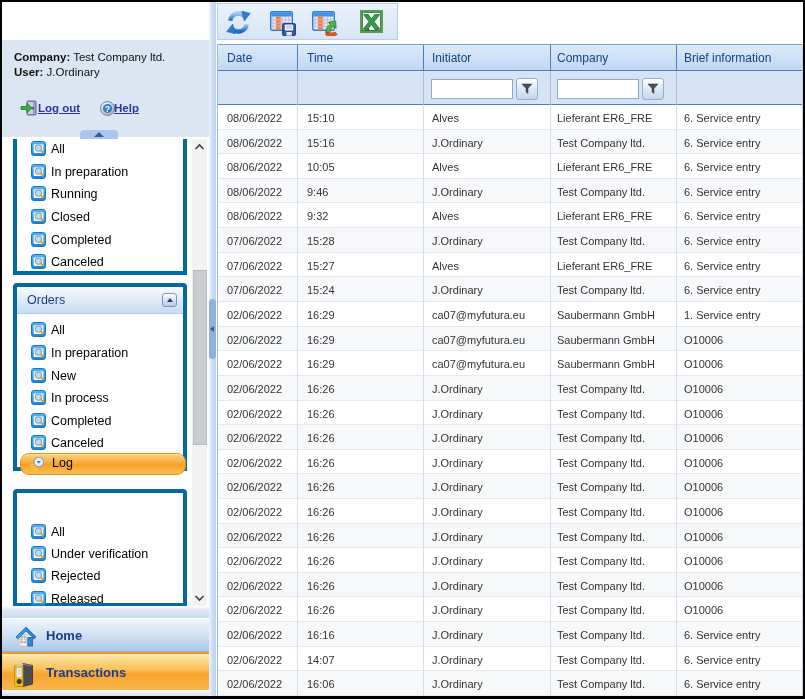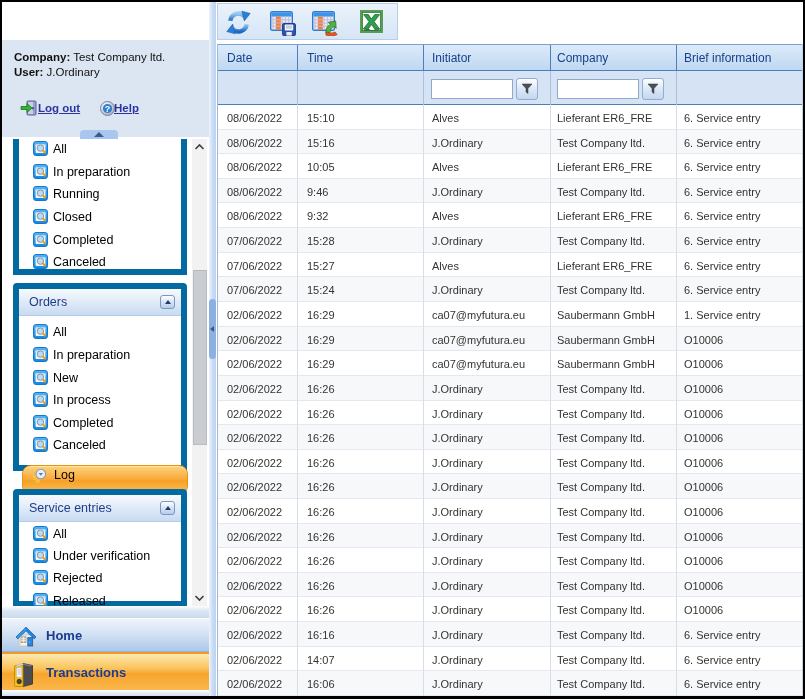--- a/index.html
+++ b/index.html
@@ -8,28 +8,28 @@
 
 #logo {left:2px;top:2px;width:207px;height:38px;background:#fff;font-weight:bold;font-size:18px;letter-spacing:-0.3px;line-height:40px;padding-left:6px}
 #logo .f {color:#58595b} #logo .s {color:#cc1057}
 #info {left:2px;top:40px;width:207px;height:97px;background:#dce6f2;font-size:11.5px;color:#111}
 #info .l1 {position:absolute;left:12px;top:11px} #info .l2 {position:absolute;left:12px;top:26px}
 #info b {font-weight:bold}
 .link {position:absolute;color:#2b35a0;text-decoration:underline;font-size:11.5px;font-weight:bold}
 #scrolltab {left:80px;top:130px;width:38px;height:9px;background:#a9c6ee;border-radius:4px 4px 0 0}
 #scrolltab:after {content:"";position:absolute;left:14px;top:2px;border-left:5px solid transparent;border-right:5px solid transparent;border-bottom:5px solid #3a5a8c}
 #navarea {left:2px;top:137px;width:207px;height:469px;background:#fff}
-.panel {position:absolute;left:11px;width:174px;background:#fff;border:6px solid #0369a1}
+.panel {position:absolute;left:11px;width:174px;background:#fff;border:4px solid #0369a1}
 .phead {position:absolute;left:0;top:0;width:100%;height:27px;background:linear-gradient(#f7fafd,#e2ecf8 45%,#c8dbf2);border-bottom:1px solid #b6cbe5;border-radius:3px 3px 0 0;color:#1e3c8c;font-size:12.5px;line-height:27px;padding-left:10px}
 .pbtn {position:absolute;right:6px;top:6px;width:15px;height:14px;border:1px solid #7b97bf;border-radius:3px;background:linear-gradient(#fdfeff,#d7e4f4 50%,#b7cce9)}
 .pbtn:after {content:"";position:absolute;left:3.5px;top:4px;border-left:3.5px solid transparent;border-right:3.5px solid transparent;border-bottom:4.5px solid #1c3a7a}
 .nitem {position:absolute;left:0;width:100%;height:16px}
 .nicw {position:absolute;left:14px;top:0}
 .nlab {position:absolute;left:34px;top:1px;font-size:12.5px;color:#000}
-#logpill {position:absolute;left:3px;top:176px;width:166px;height:30px;border:1px solid #e9930c;border-radius:9px;background:linear-gradient(#fcd37c,#f9a839 48%,#f7a029 52%,#fbbf55);box-shadow:inset 0 1px 0 #fde7ae}
+#logpill {position:absolute;left:3px;top:166px;width:166px;height:22px;border:1px solid #e9930c;border-radius:9px;background:linear-gradient(#fcd37c,#f9a839 48%,#f7a029 52%,#fbbf55);box-shadow:inset 0 1px 0 #fde7ae}
 #logpill .nlab {left:31px;top:2px}
 
 #sbar {left:192px;top:139px;width:15px;height:467px;background:#f2f2f2}
 .sbtn {position:absolute;left:0;width:15px;height:17px;background:#f2f2f2}
 #sthumb {position:absolute;left:0.5px;top:131px;width:14px;height:175px;background:#c9cdd2;border:1px solid #b8bcc0}
 
 #divider {left:2px;top:606px;width:207px;height:12px;background:linear-gradient(#fdfeff,#dbe6f4 40%,#c9daf0)}
 #homebar {left:2px;top:618px;width:207px;height:34px;background:linear-gradient(#eef4fb,#d4e3f4 45%,#adc8ea);border-top:1px solid #fff;border-bottom:1px solid #96b4d8}
 #homebar .blab,#transbar .blab {position:absolute;left:44px;font-size:13px;font-weight:bold;color:#1b3c8f}
 #transbar {left:2px;top:652px;width:207px;height:38px;background:linear-gradient(#fce9ae,#fbc35d 40%,#f7a52e 55%,#f9b64a);border-top:2px solid #f0992b}
@@ -292,21 +292,20 @@
             <line x1="6.2" y1="14.6" x2="7.4" y2="12"></line>
           </g>
       <circle cx="8.8" cy="6" r="4.8" fill="#e9eef5" stroke="#8d99ad" stroke-width="1.1"></circle>
       <path d="M6.6 5 h4.4 l-2.2 2.8 z" fill="#4f7fc0"></path>
     </svg>
     <span class="nlab">Log</span>
   </div>
 </div>
 
 <div class="panel" style="top:489px;height:118px;border-radius:4px 4px 0 0;left:13px">
-  <div class="phead">Service entries<span class="pbtn"></span></div>
 <div class="nitem" style="top:30.5px">
         <span class="nicw"><svg class="nico" width="15" height="15" viewBox="0 0 15 15">
 <defs>
               <linearGradient id="nb13_380" x1="0" y1="0" x2="0" y2="1">
                 <stop offset="0" stop-color="#55b4f5"></stop>
                 <stop offset="1" stop-color="#1487e0"></stop>
               </linearGradient>
             </defs>
 <rect x="0.5" y="0.5" width="14" height="14" rx="2.6" fill="url(#nb13_380)" stroke="#1079cf"></rect>
 <rect x="2.6" y="3.4" width="9.8" height="8.6" rx="0.8" fill="#f2f4f6"></rect>

